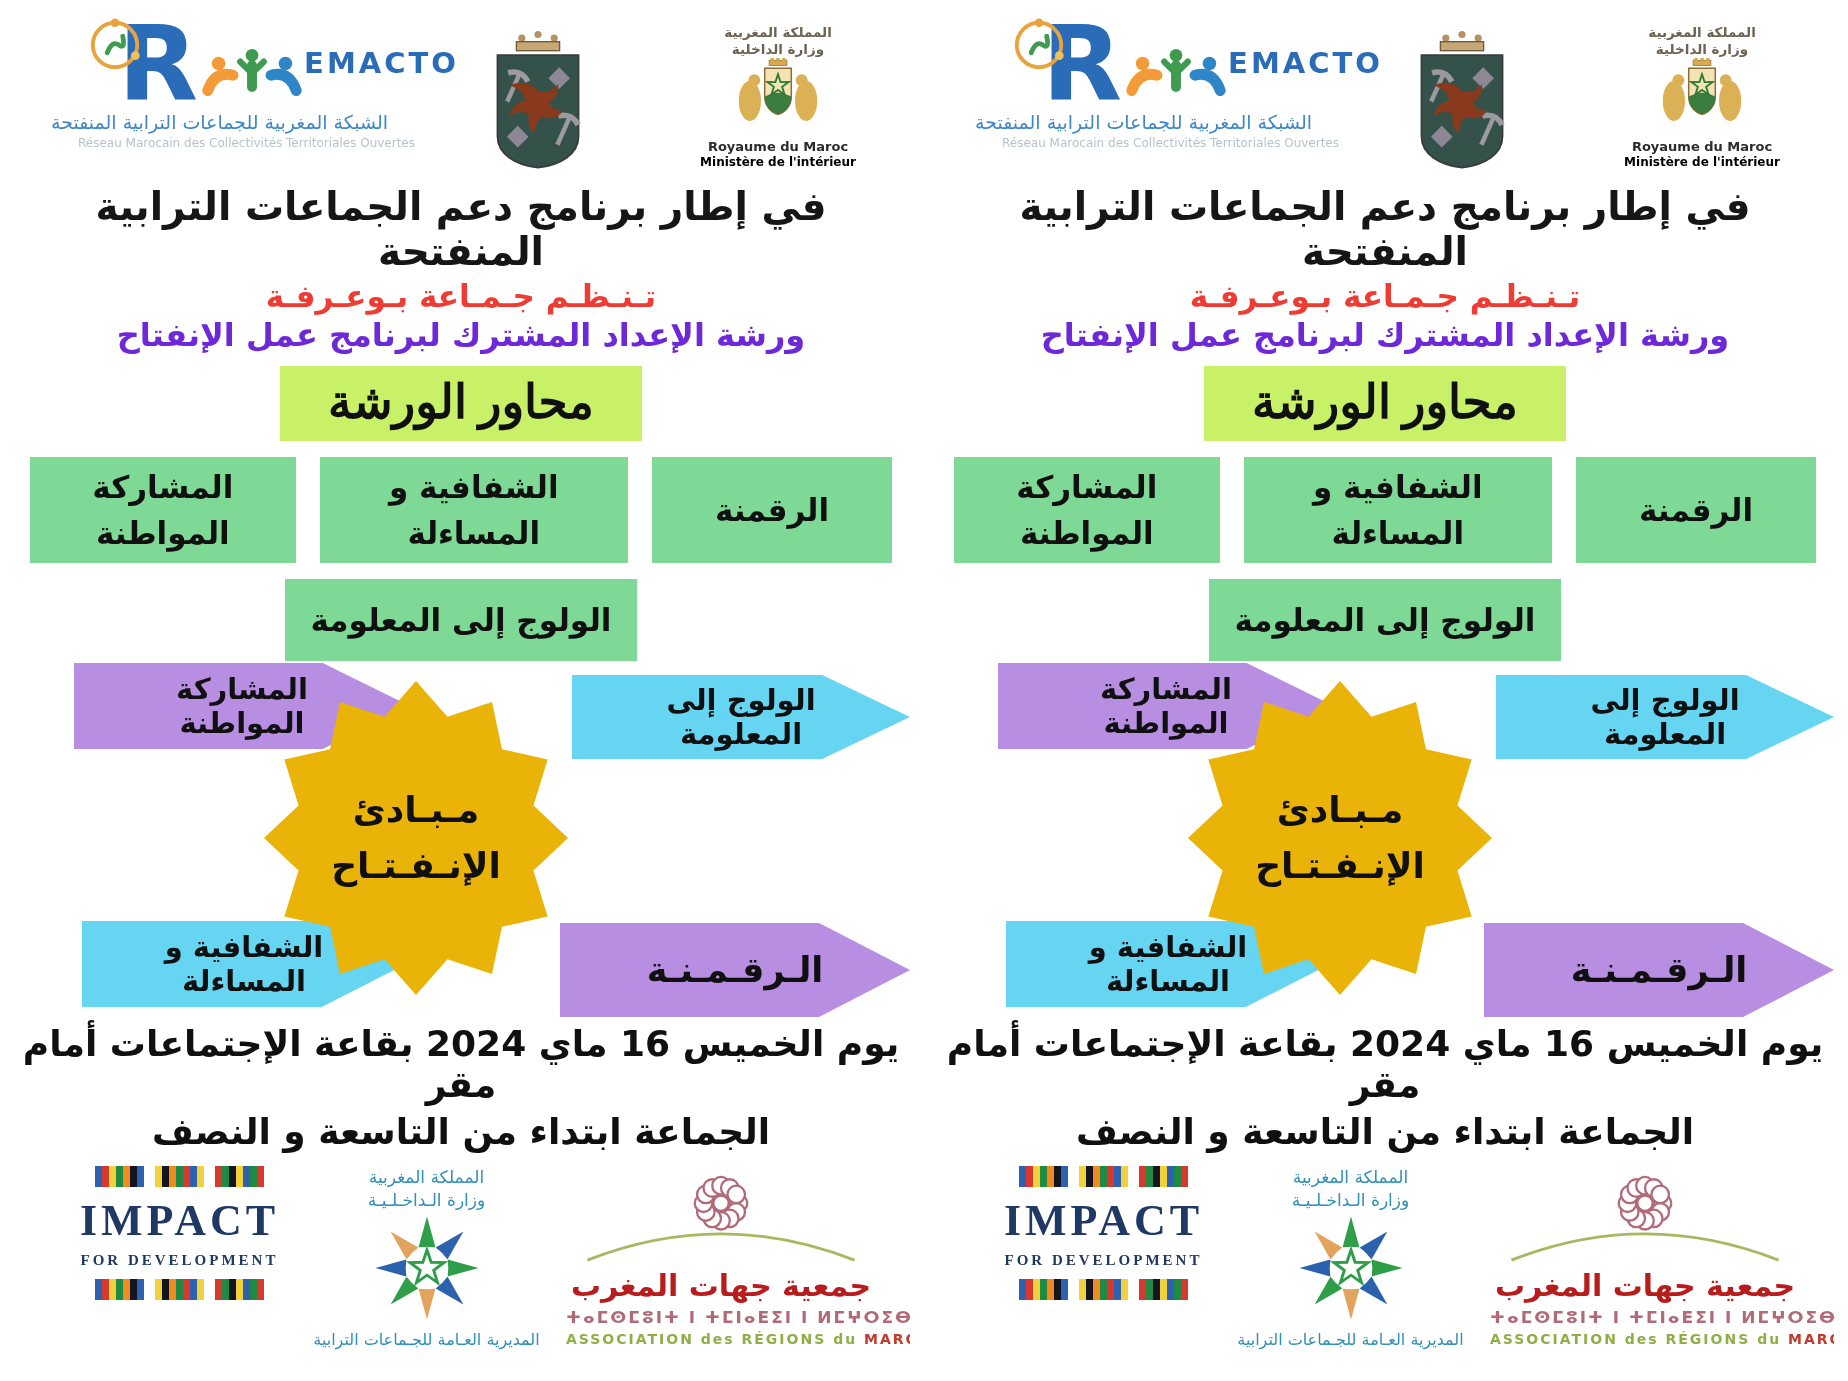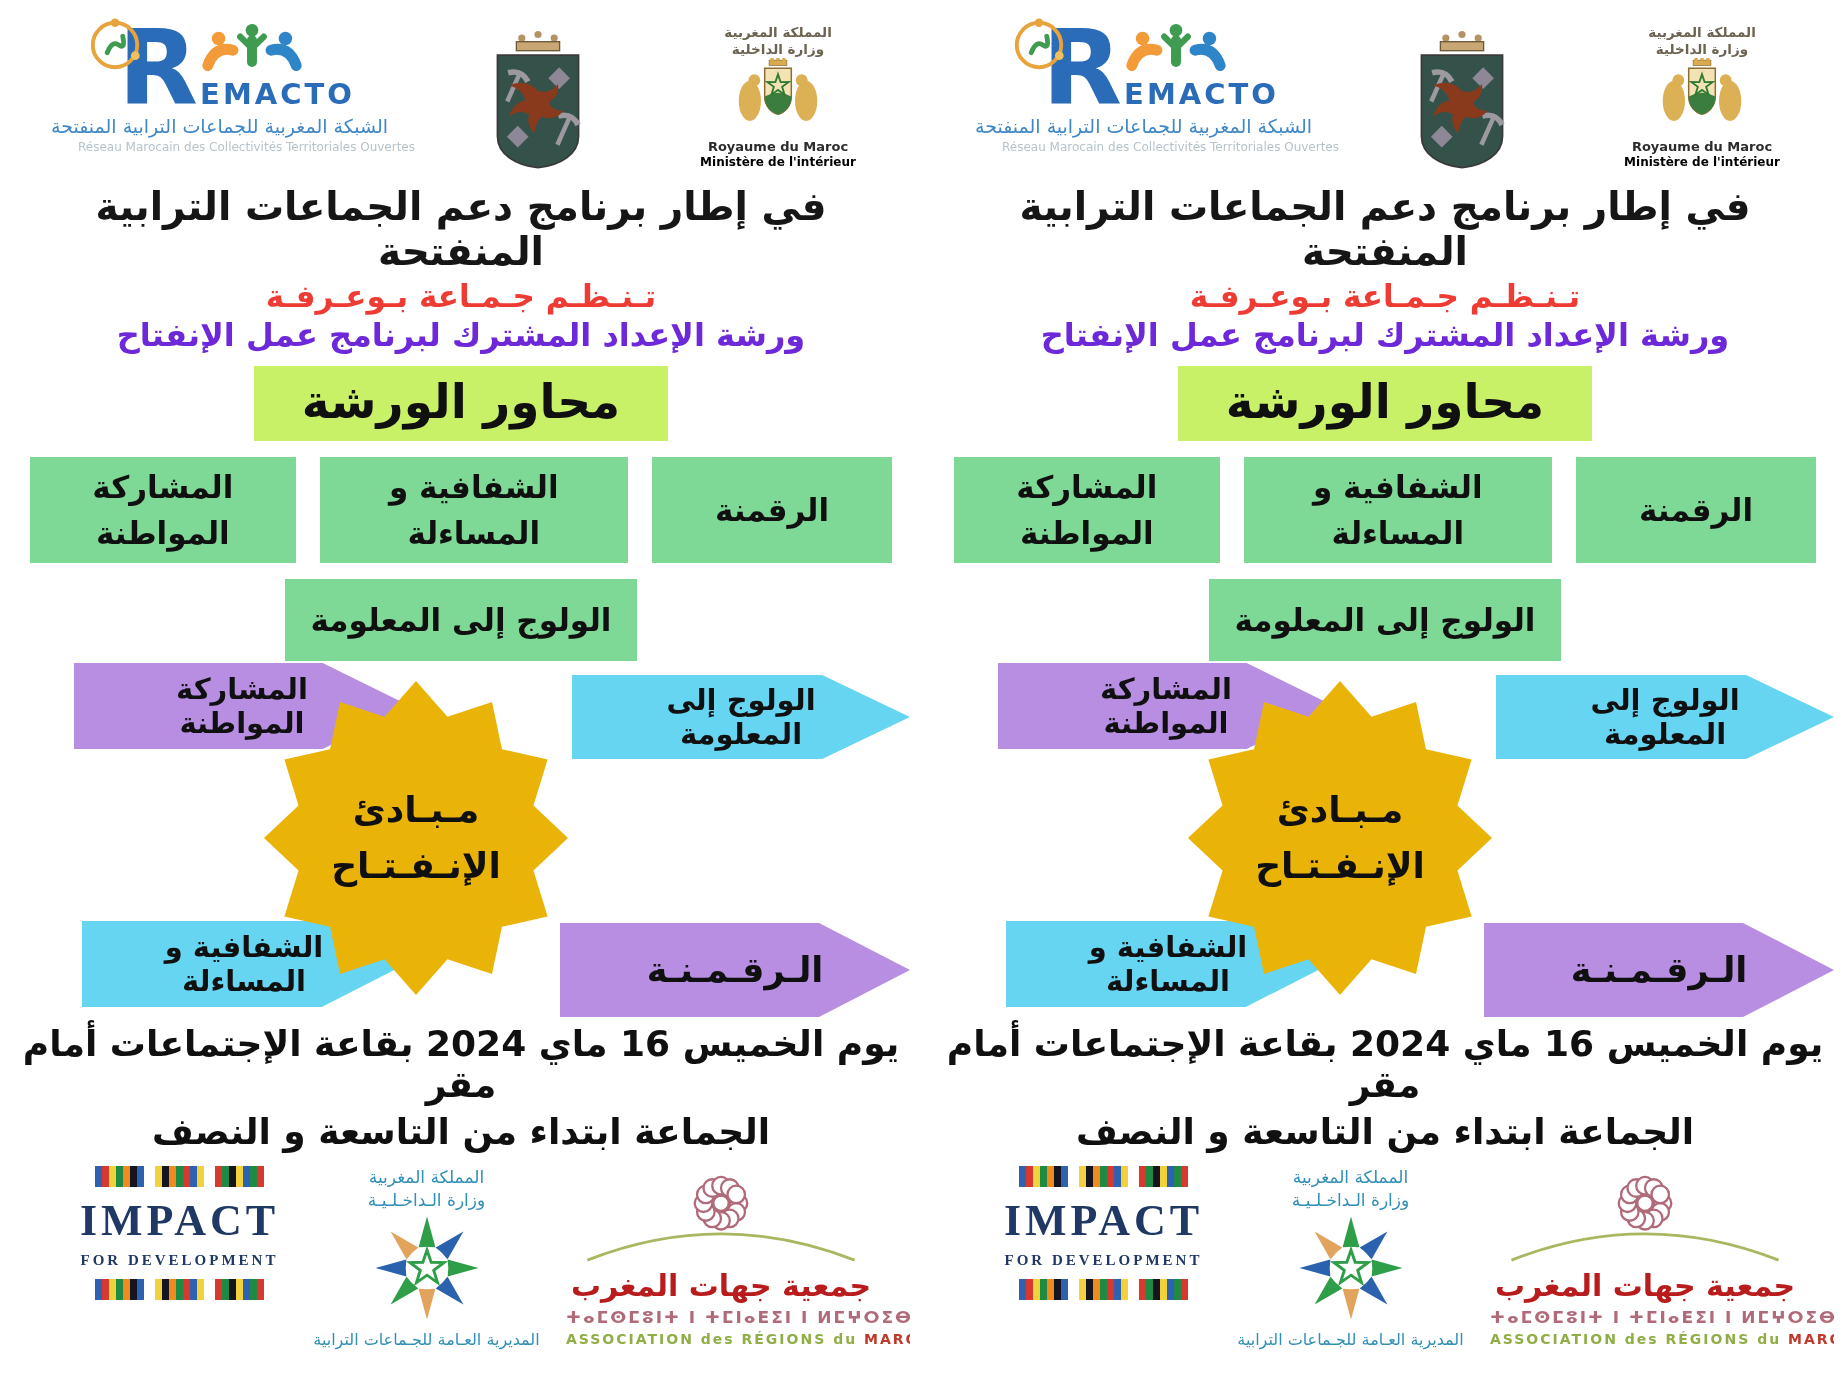--- a/index.html
+++ b/index.html
@@ -8,37 +8,37 @@
   .poster-slot{width:898px;height:1381px;position:relative;overflow:hidden;flex:0 0 auto;}
   .poster-slot:first-child{margin-left:12px;}
   .poster{width:100%;height:100%;padding-top:20px;box-sizing:border-box;position:relative;}
 
   
   .hdr{display:flex;justify-content:space-between;align-items:flex-start;padding:4px 42px 0 66px;height:152px;}
   .remacto{width:310px;position:relative;}
   .rm-top{display:flex;align-items:flex-end;position:relative;padding-left:40px;}
   .rm-ring{position:absolute;left:8px;top:-8px;}
   .rm-r{font-size:104px;font-weight:700;color:#2b6cb8;line-height:0.78;letter-spacing:-4px;}
-  .rm-right{display:flex;flex-direction:column;align-items:flex-start;margin-left:6px;}
+  .rm-right{display:flex;flex-direction:row;align-items:flex-start;margin-left:6px;}
   .rm-word{font-size:29px;font-weight:700;color:#2b6cb8;letter-spacing:3px;line-height:1;}
   .rm-ar{font-size:19px;color:#3f87c7;margin-top:6px;text-align:center;white-space:nowrap;}
   .rm-fr{font-size:12px;color:#b6c3cc;margin-top:3px;text-align:center;white-space:nowrap;}
   .arms{width:108px;margin-top:2px;}
   .mint{width:180px;text-align:center;line-height:1.25;}
   .mint .ar{font-size:13.5px;font-weight:700;color:#6d6352;}
   .mint .fr1{font-size:13px;font-weight:700;color:#2c2c2c;margin-top:2px;}
   .mint .fr2{font-size:12px;font-weight:700;color:#000000;}
 
   
   .headline1{font-size:39px;font-weight:700;text-align:center;direction:rtl;margin-top:8px;color:#161616;}
   .organizer{font-size:31px;font-weight:700;text-align:center;direction:rtl;margin-top:4px;color:#ee3b33;}
   .headline3{font-size:32px;font-weight:700;text-align:center;direction:rtl;margin-top:2px;color:#6d28d9;}
 
   .title-badge{display:table;margin:12px auto 0;background:#c9f168;padding:8px 48px 12px;
-               font-size:47px;font-weight:700;direction:rtl;color:#101010;}
+               font-size:47px;font-weight:700;direction:rtl;color:#101010;font-family:Liberation Serif, serif;}
 
   
   .axes-row{display:flex;gap:24px;margin:16px 18px 0;direction:ltr;}
   .axis-box{background:#7ed896;height:106px;display:flex;align-items:center;justify-content:center;
             text-align:center;font-size:31px;font-weight:700;direction:rtl;line-height:1.5;color:#101010;}
   .axis-1{width:31%;}.axis-2{width:36%;}.axis-3{width:28%;}
 
   .info-box{background:#7ed896;width:352px;height:82px;margin:16px auto 0;display:flex;align-items:center;
             justify-content:center;font-size:31px;font-weight:700;direction:rtl;color:#101010;}
 

